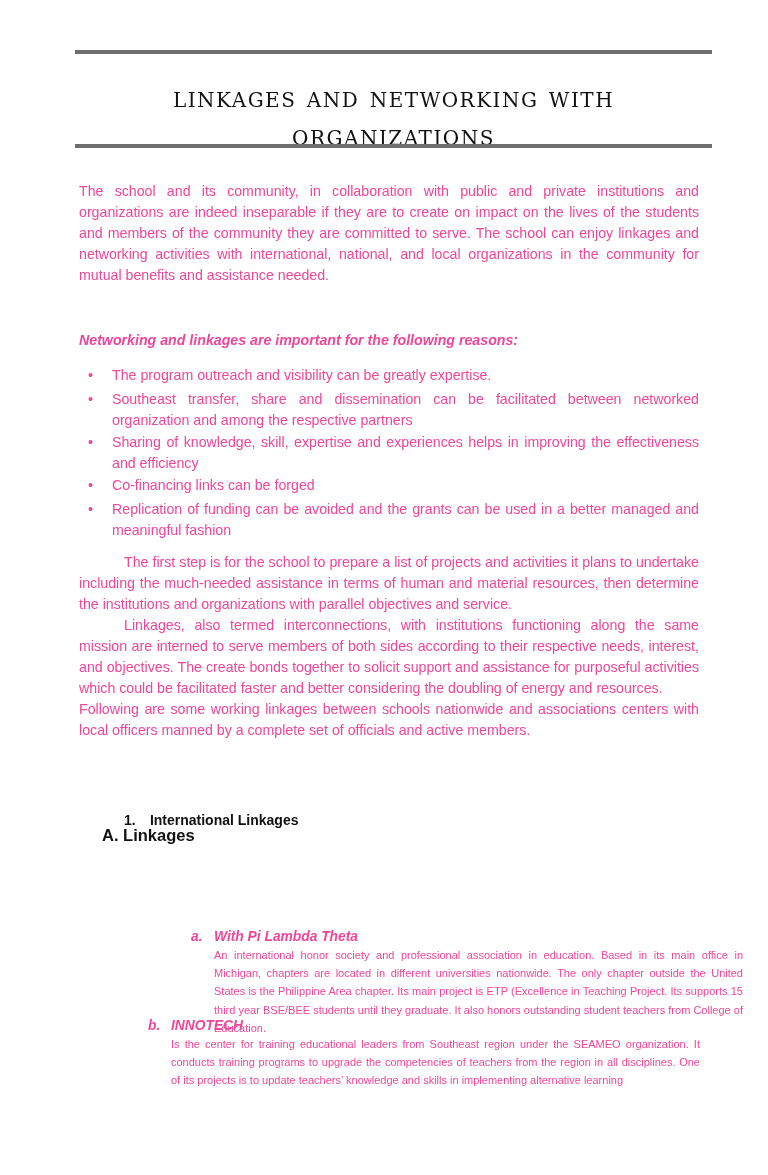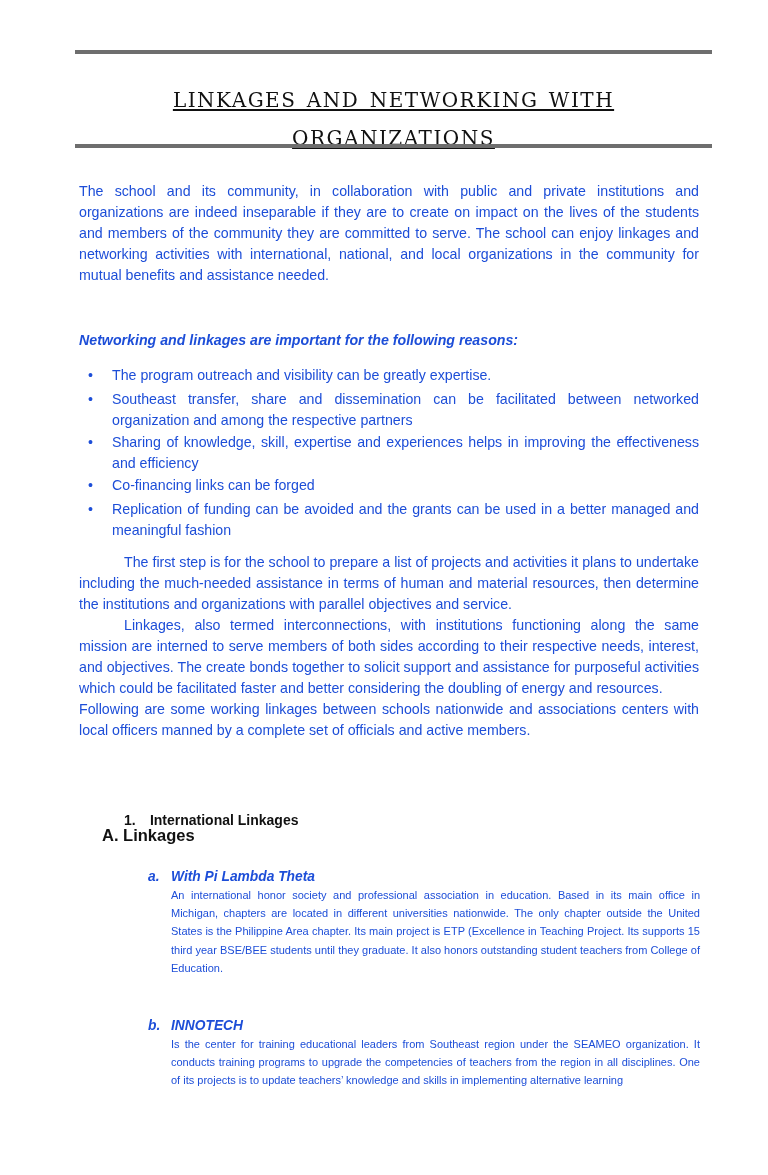--- a/index.html
+++ b/index.html
@@ -6,23 +6,23 @@
     body { width: 768px; height: 1175px; position: relative; overflow: hidden; color: #111; }
     .page { position: absolute; left: 0; top: 0; width: 768px; height: 1175px; }
 
     .rule { position: absolute; left: 75px; width: 637px; height: 4px; background: #6e6e6e; }
     .rule.top { top: 50px; }
     .rule.bottom { top: 144px; }
 
     .title { position: absolute; left: 75px; top: 60px; width: 637px; text-align: center;
       font-family: "DejaVu Serif", "Liberation Serif", serif; font-size: 28px; line-height: 38px;
       letter-spacing: 1.5px; font-variant: small-caps; text-transform: lowercase; color: #111; font-weight: normal; }
-    .title span { display: block; text-decoration: underline; }
+    .title span { display: block; }
 
-    .body-text { font-family: "Liberation Sans", sans-serif; font-size: 14.2px; line-height: 21px; color: #1d4ed8; }
+    .body-text { font-family: "Liberation Sans", sans-serif; font-size: 14.2px; line-height: 21px; color: #ec4899; }
     .para { position: absolute; left: 79px; width: 620px; text-align: justify; margin: 0; }
     .intro { top: 181px; }
 
     .reasons-heading { position: absolute; left: 79px; width: 620px; top: 330px; 
       font-style: italic; font-weight: bold; font-size: 14.2px; margin: 0; }
 
     .bullets { position: absolute; left: 79px; top: 365px; width: 620px; margin: 0; padding: 0; list-style: none; }
     .bullets li { position: relative; padding-left: 33px; text-align: justify; margin-bottom: 1px; }
     .bullets li .bullet { position: absolute; left: 9px; top: 0; }
     .bullets li.spaced { margin-bottom: 3px; }
@@ -34,21 +34,21 @@
     .h-a { position: absolute; left: 102px; top: 826px; font-family: "Liberation Sans", sans-serif;
       font-weight: bold; font-size: 16.5px; margin: 0; }
     .h-1 { position: absolute; left: 124px; top: 812px; font-family: "Liberation Sans", sans-serif;
       font-weight: bold; font-size: 14px; margin: 0; }
     .h-1 .num { display: inline-block; width: 22px; }
 
     .sub { position: absolute; left: 148px; width: 552px; }
     .sub .label { font-weight: bold; font-style: italic; font-size: 13.8px; line-height: 18px; }
     .sub .label .letter { display: inline-block; width: 23px; }
     .sub .desc { margin: 0 0 0 23px; text-align: justify; font-size: 11px; line-height: 18.2px; }
-    .sub-a { top: 868px; }
+    .sub-a { top: 928px; margin-left: 43px; }
     .sub-b { top: 1017px; }
   </style>
 </head>
 <body>
 
 <div class="page">
 
   <div class="rule top"></div>
   <h1 class="title">
     <span>Linkages and Networking with</span>

